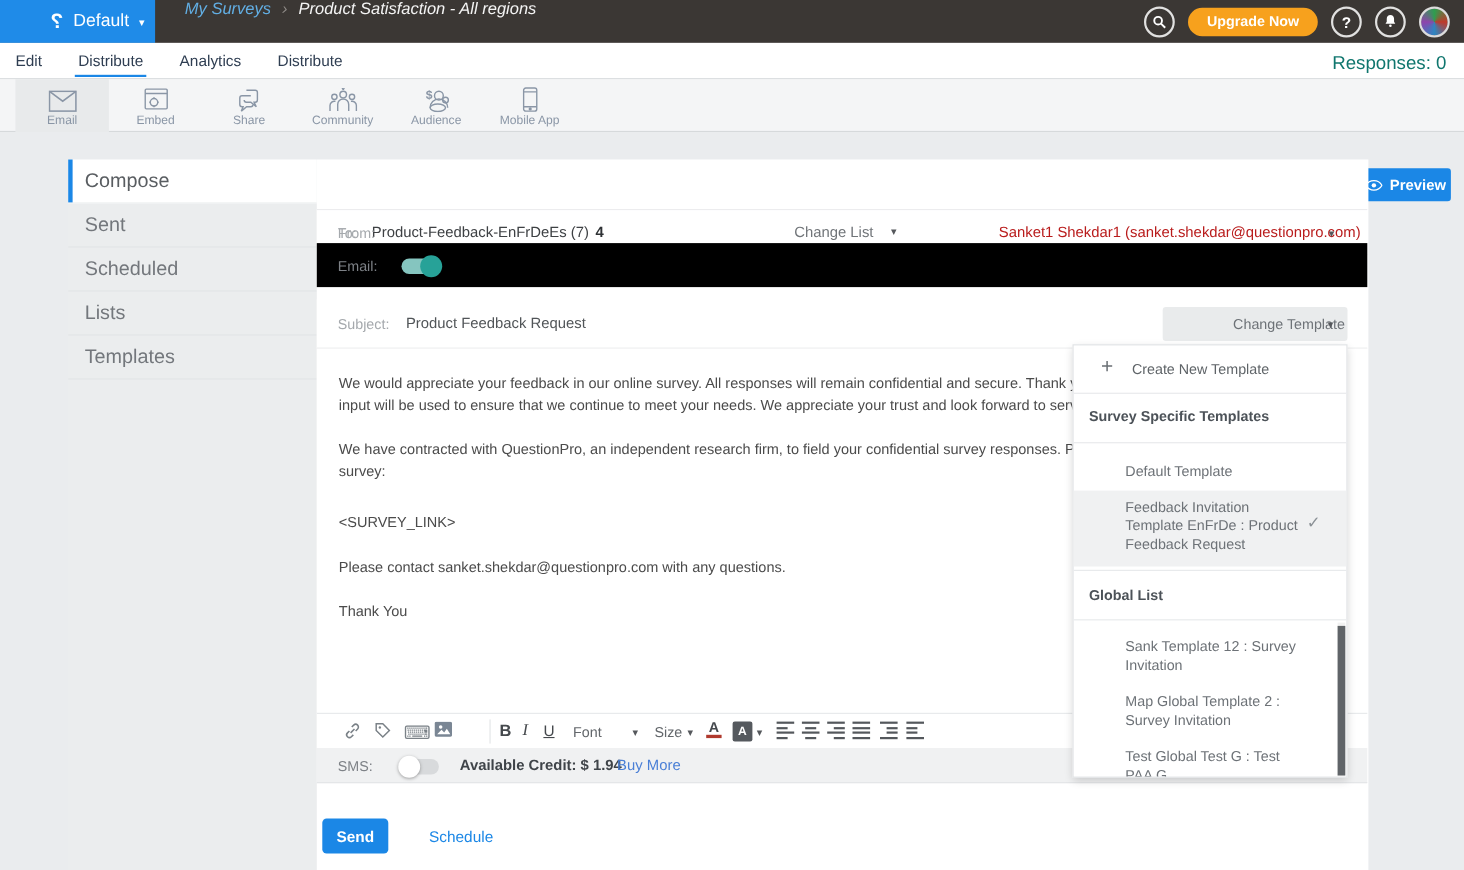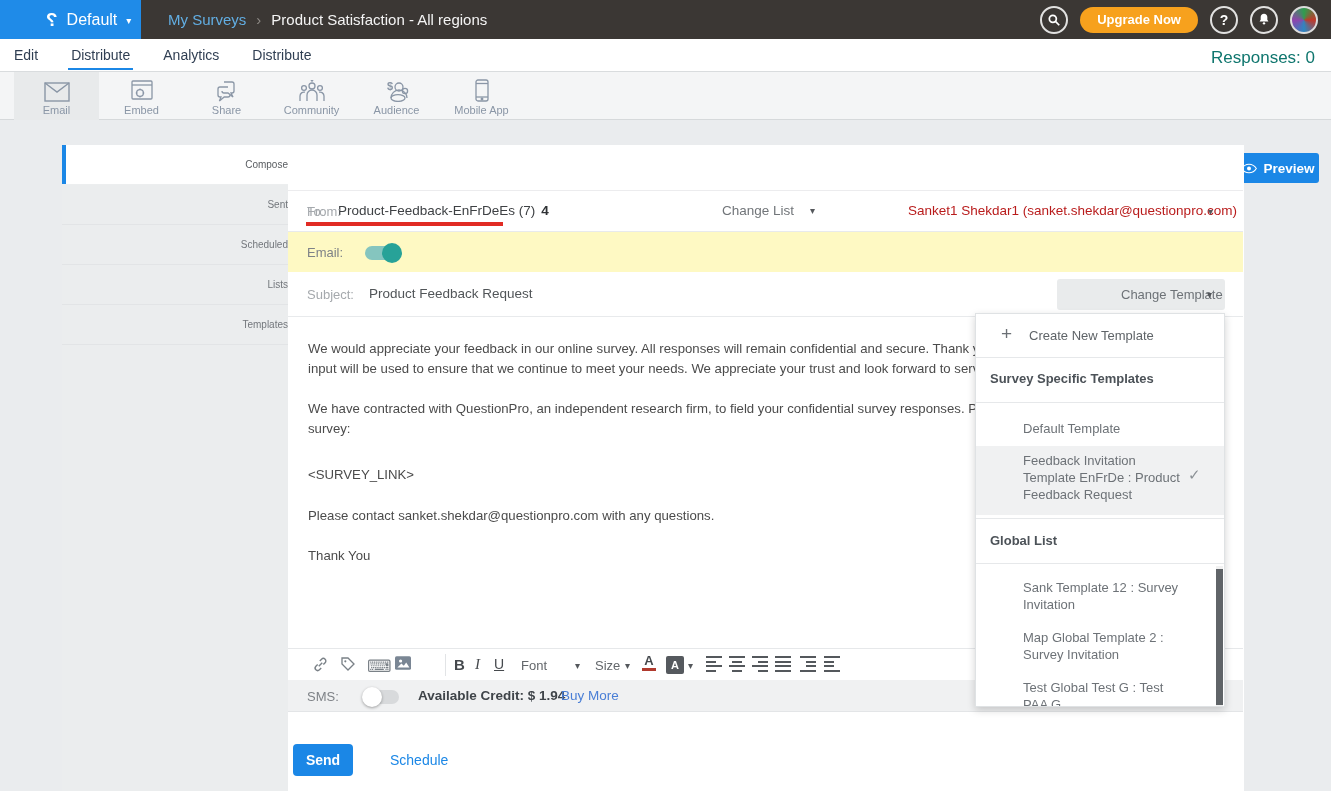--- a/index.html
+++ b/index.html
@@ -7,21 +7,21 @@
   .screen { position:relative; width:1331px; height:791px; background:#eaecee;
             font-family:"Liberation Sans", sans-serif; overflow:hidden; }
 
   
   .topbar { position:absolute; left:0; top:0; width:1331px; height:39px; background:#3b3734; }
   .brand { position:absolute; left:0; top:0; width:141px; height:39px; background:#1f8be8;
            display:flex; align-items:center; gap:9px; padding-left:46px; cursor:pointer; }
   .brand .logo { color:#fff; font-size:19px; font-weight:700; display:inline-block; transform:scaleX(-1); }
   .brand .bname { color:#fff; font-size:16px; }
   .brand .bcaret { color:#fff; font-size:10px; margin-top:2px; }
-  .crumbs { position:absolute; left:168px; top:0; height:39px; display:flex; align-items:center; gap:10px; }
+  .crumbs { position:absolute; left:168px; top:0; height:39px; display:flex; align-items:flex-start; gap:10px;font-style:italic; }
   .crumbs .parent { color:#62aee3; font-size:15px; text-decoration:none; cursor:pointer; }
   .crumbs .sep { color:#8f8b87; font-size:15px; }
   .crumbs .cur { color:#f4f4f4; font-size:15px; }
   .hright { position:absolute; right:13px; top:0; height:39px; display:flex; align-items:center; gap:12px; }
   .hcircle { width:28px; height:28px; border-radius:50%; border:2px solid rgba(255,255,255,.85);
              background:transparent; display:flex; align-items:center; justify-content:center;
              color:#fff; font-size:14px; font-weight:700; cursor:pointer; }
   .upgrade { height:26px; border-radius:13px; border:none; background:#f7a11d; color:#fff;
              font-size:13px; font-weight:700; padding:0 17px; cursor:pointer; font-family:inherit; }
   .avatar { background:conic-gradient(#2e9e4f, #c0392b, #2e86c1, #8e44ad, #2e9e4f); border:2px solid #dcdcdc; }
@@ -47,41 +47,41 @@
                   padding:0 4px 0 10px; font-size:13px; color:#3c4043; font-family:inherit; background:transparent; }
   .urlpencil { position:absolute; right:0; top:0; width:32px; height:28px; background:#e9eaeb;
                display:flex; align-items:center; justify-content:center; font-size:14px; color:#555; cursor:pointer; }
   .previewbtn { position:absolute; left:1237px; top:81px; width:82px; height:30px; background:#1b87e6;
                 border:none; border-radius:3px; color:#fff; font-size:13.5px; font-weight:600;
                 display:flex; align-items:center; justify-content:center; gap:6px; cursor:pointer; font-family:inherit; }
 
   
   .sidebar { position:absolute; left:62px; top:145px; width:226px; height:646px; background:#ebedee; }
   .side-item { position:relative; height:40px; display:flex; align-items:center; padding-left:15px;
-               font-size:10px; color:#73777c; border-bottom:1px solid #e2e4e6; cursor:pointer;justify-content:flex-end; }
+               font-size:18px; color:#73777c; border-bottom:1px solid #e2e4e6; cursor:pointer; }
   .side-item.active { background:#fff; color:#595d61; border-bottom:1px solid #eceeef; }
   .side-item.active .bar { position:absolute; left:0; top:0; width:4px; height:100%; background:#1b87e6; }
 
   
   .content { position:absolute; left:288px; top:145px; width:956px; height:646px; background:#fff; }
   .row-to { position:absolute; left:288px; top:190px; width:955px; height:42px; background:#fff;
             border-top:1px solid #ececee; border-bottom:1px solid #e8eaec; }
   .lab { color:#a5a9ad; font-size:13px; }
   .row-to .lab { position:absolute; left:19px; top:13px; }
   .to-value { position:absolute; left:50px; top:12px; font-size:13.5px; color:#3e4144; }
   .to-count { font-weight:700; color:#2f3235; margin-left:6px; }
   .redbar { position:absolute; left:18px; top:31px; width:197px; height:4px; background:#e12b24; }
   .changelist { position:absolute; left:434px; top:12px; display:flex; gap:16px; align-items:center; cursor:pointer; }
   .changelist .t { color:#717579; font-size:13.5px; }
   .caret { color:#55585c; font-size:10px; }
   .fromlab { position:absolute; left:563px; top:13px; }
   .fromval { position:absolute; left:620px; top:12px; font-size:13.5px; color:#b91c1c; cursor:pointer; }
   .fromcaret { position:absolute; left:920px; top:15px; }
 
-  .row-email { position:absolute; left:288px; top:232px; width:955px; height:40px; background:#fef9c3; }
+  .row-email { position:absolute; left:288px; top:221px; width:955px; height:40px; background:#000000; }
   .row-email .lab2 { position:absolute; left:19px; top:13px; color:#7e8287; font-size:13px; }
   .toggle { position:absolute; width:34px; height:14px; border-radius:7px; cursor:pointer; }
   .toggle .knob { position:absolute; width:20px; height:20px; border-radius:50%; top:-3px; }
   .tg-on { background:#85c5bf; left:77px; top:14px; }
   .tg-on .knob { right:-3px; background:#27a298; }
   .tg-off { background:#d8dadc; left:77px; top:10px; }
   .tg-off .knob { left:-3px; background:#fff; box-shadow:0 1px 3px rgba(0,0,0,.35); }
 
   .row-subject { position:absolute; left:288px; top:272px; width:955px; height:45px; background:#fff;
                  border-bottom:1px solid #e8eaec; }

